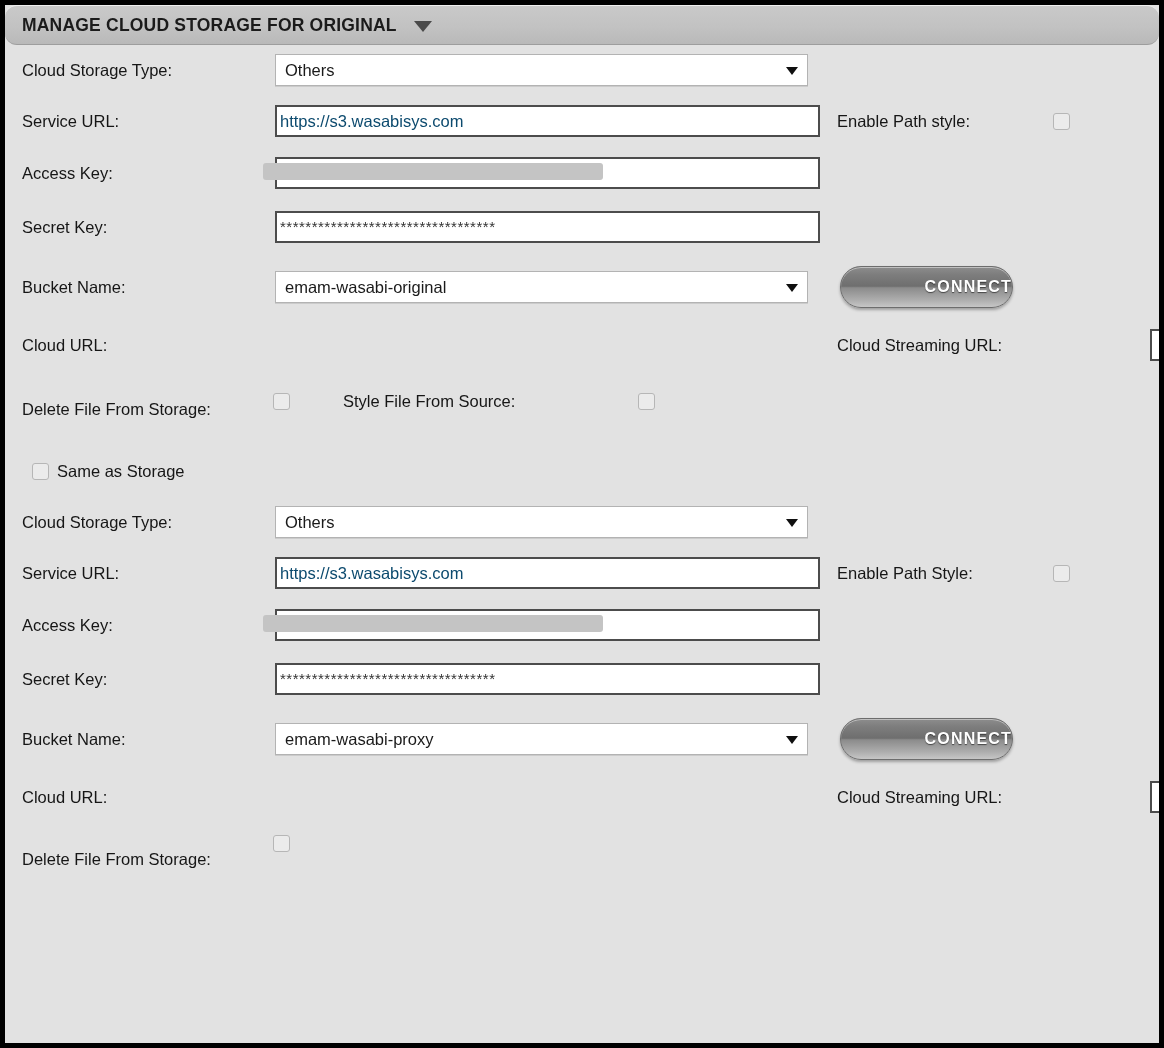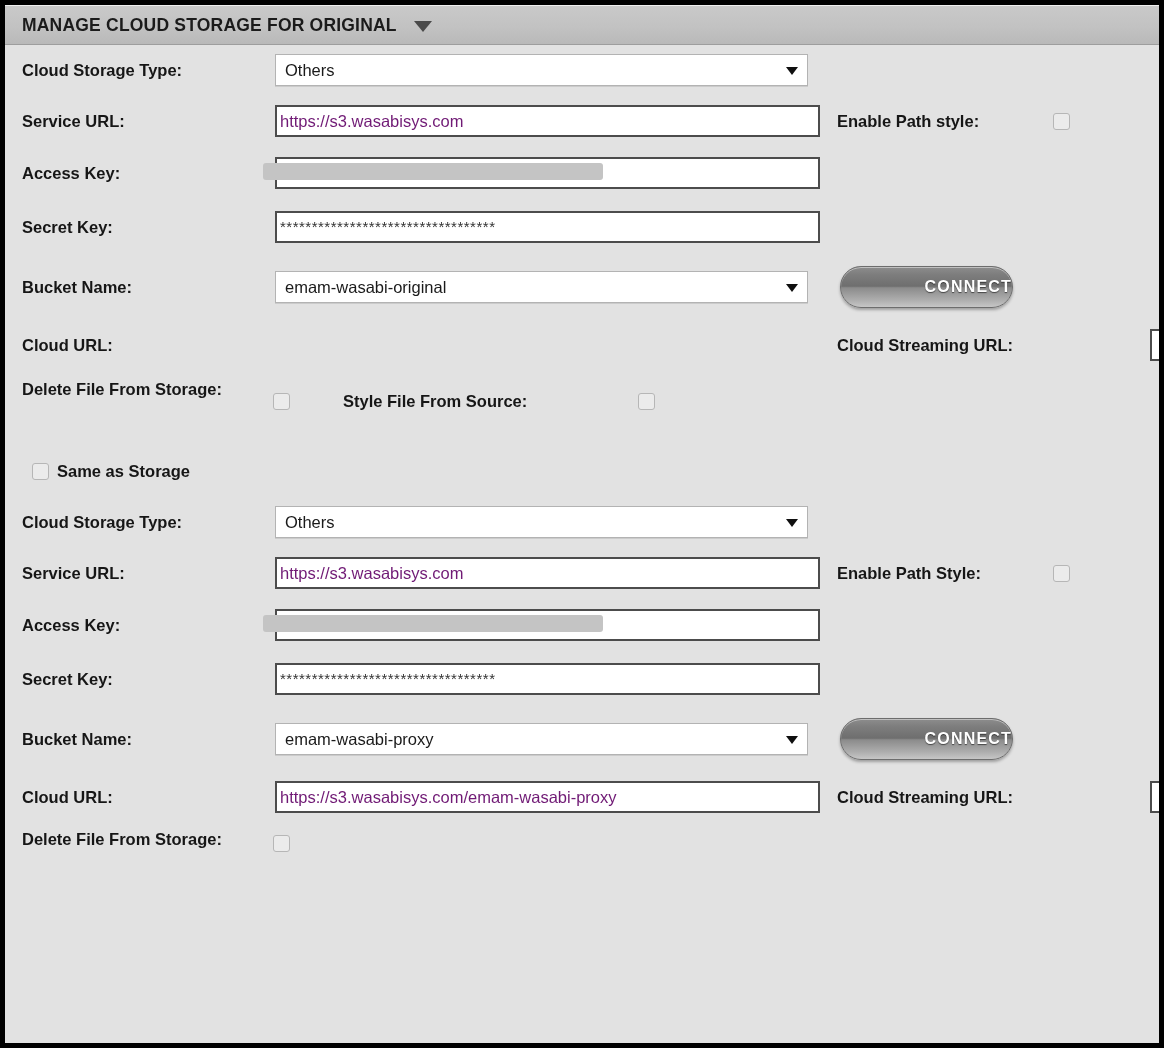--- a/index.html
+++ b/index.html
@@ -28,20 +28,21 @@
   .panel-header {
     position: relative;
     height: 40px;
     background: linear-gradient(to bottom, #c9c9c9 0%, #c2c2c2 55%, #b9b9b9 100%);
     border-top: 1px solid #efefef;
     border-bottom: 1px solid #9d9d9d;
     display: flex;
     align-items: center;
     padding-left: 17px;
     box-sizing: border-box;
+    border-radius: 12px;
   }
   .panel-header-title {
     font-size: 17.5px;
     font-weight: bold;
     color: #1b1b1b;
     letter-spacing: 0.2px;
     white-space: nowrap;
   }
   .collapse-tri {
     width: 0;
@@ -62,27 +63,28 @@
 
   .row {
     position: relative;
     display: flex;
     align-items: center;
     height: 56px;
   }
 
   .label {
     font-size: 16.5px;
-    font-weight: bold;
+    font-weight: normal;
     color: #161616;
     white-space: nowrap;
   }
   .label-2line {
     line-height: 20px;
     white-space: normal;
+    margin-top: 20px;
   }
 
   
   .lbl-col {
     position: absolute;
     left: 17px;
     width: 240px;
   }
   .fld-col {
     position: absolute;
@@ -92,21 +94,21 @@
 
   
   .tinput {
     box-sizing: border-box;
     width: 545px;
     height: 32px;
     background: #ffffff;
     border: 2px solid #4c4c4c;
     font-family: "Liberation Sans", sans-serif;
     font-size: 16.5px;
-    color: #701a75;
+    color: #0c4a6e;
     padding: 0 3px;
     line-height: 28px;
     white-space: nowrap;
     overflow: hidden;
   }
   .tinput.pw {
     letter-spacing: 0.5px;
     font-size: 15px;
     color: #333;
   }
@@ -315,23 +317,20 @@
         <div class="tselect">
           <span>emam-wasabi-proxy</span>
           <span class="arrow"></span>
         </div>
       </div>
       <div class="connect-btn" style="position:absolute;left:835px">CONNECT</div>
     </div>
 
     <div class="row" style="height:52px">
       <span class="label lbl-col">Cloud URL:</span>
-      <div class="fld-col">
-        <div class="tinput">https://s3.wasabisys.com/emam-wasabi-proxy</div>
-      </div>
       <span class="label" style="position:absolute;left:832px">Cloud Streaming URL:</span>
       <div class="cut-field"></div>
     </div>
 
     <div class="row" style="height:56px">
       <span class="label lbl-col label-2line" style="top:6px">Delete File From Storage:</span>
       <span class="cbox" style="position:absolute;left:268px;top:12px"></span>
     </div>
 
   </div>

